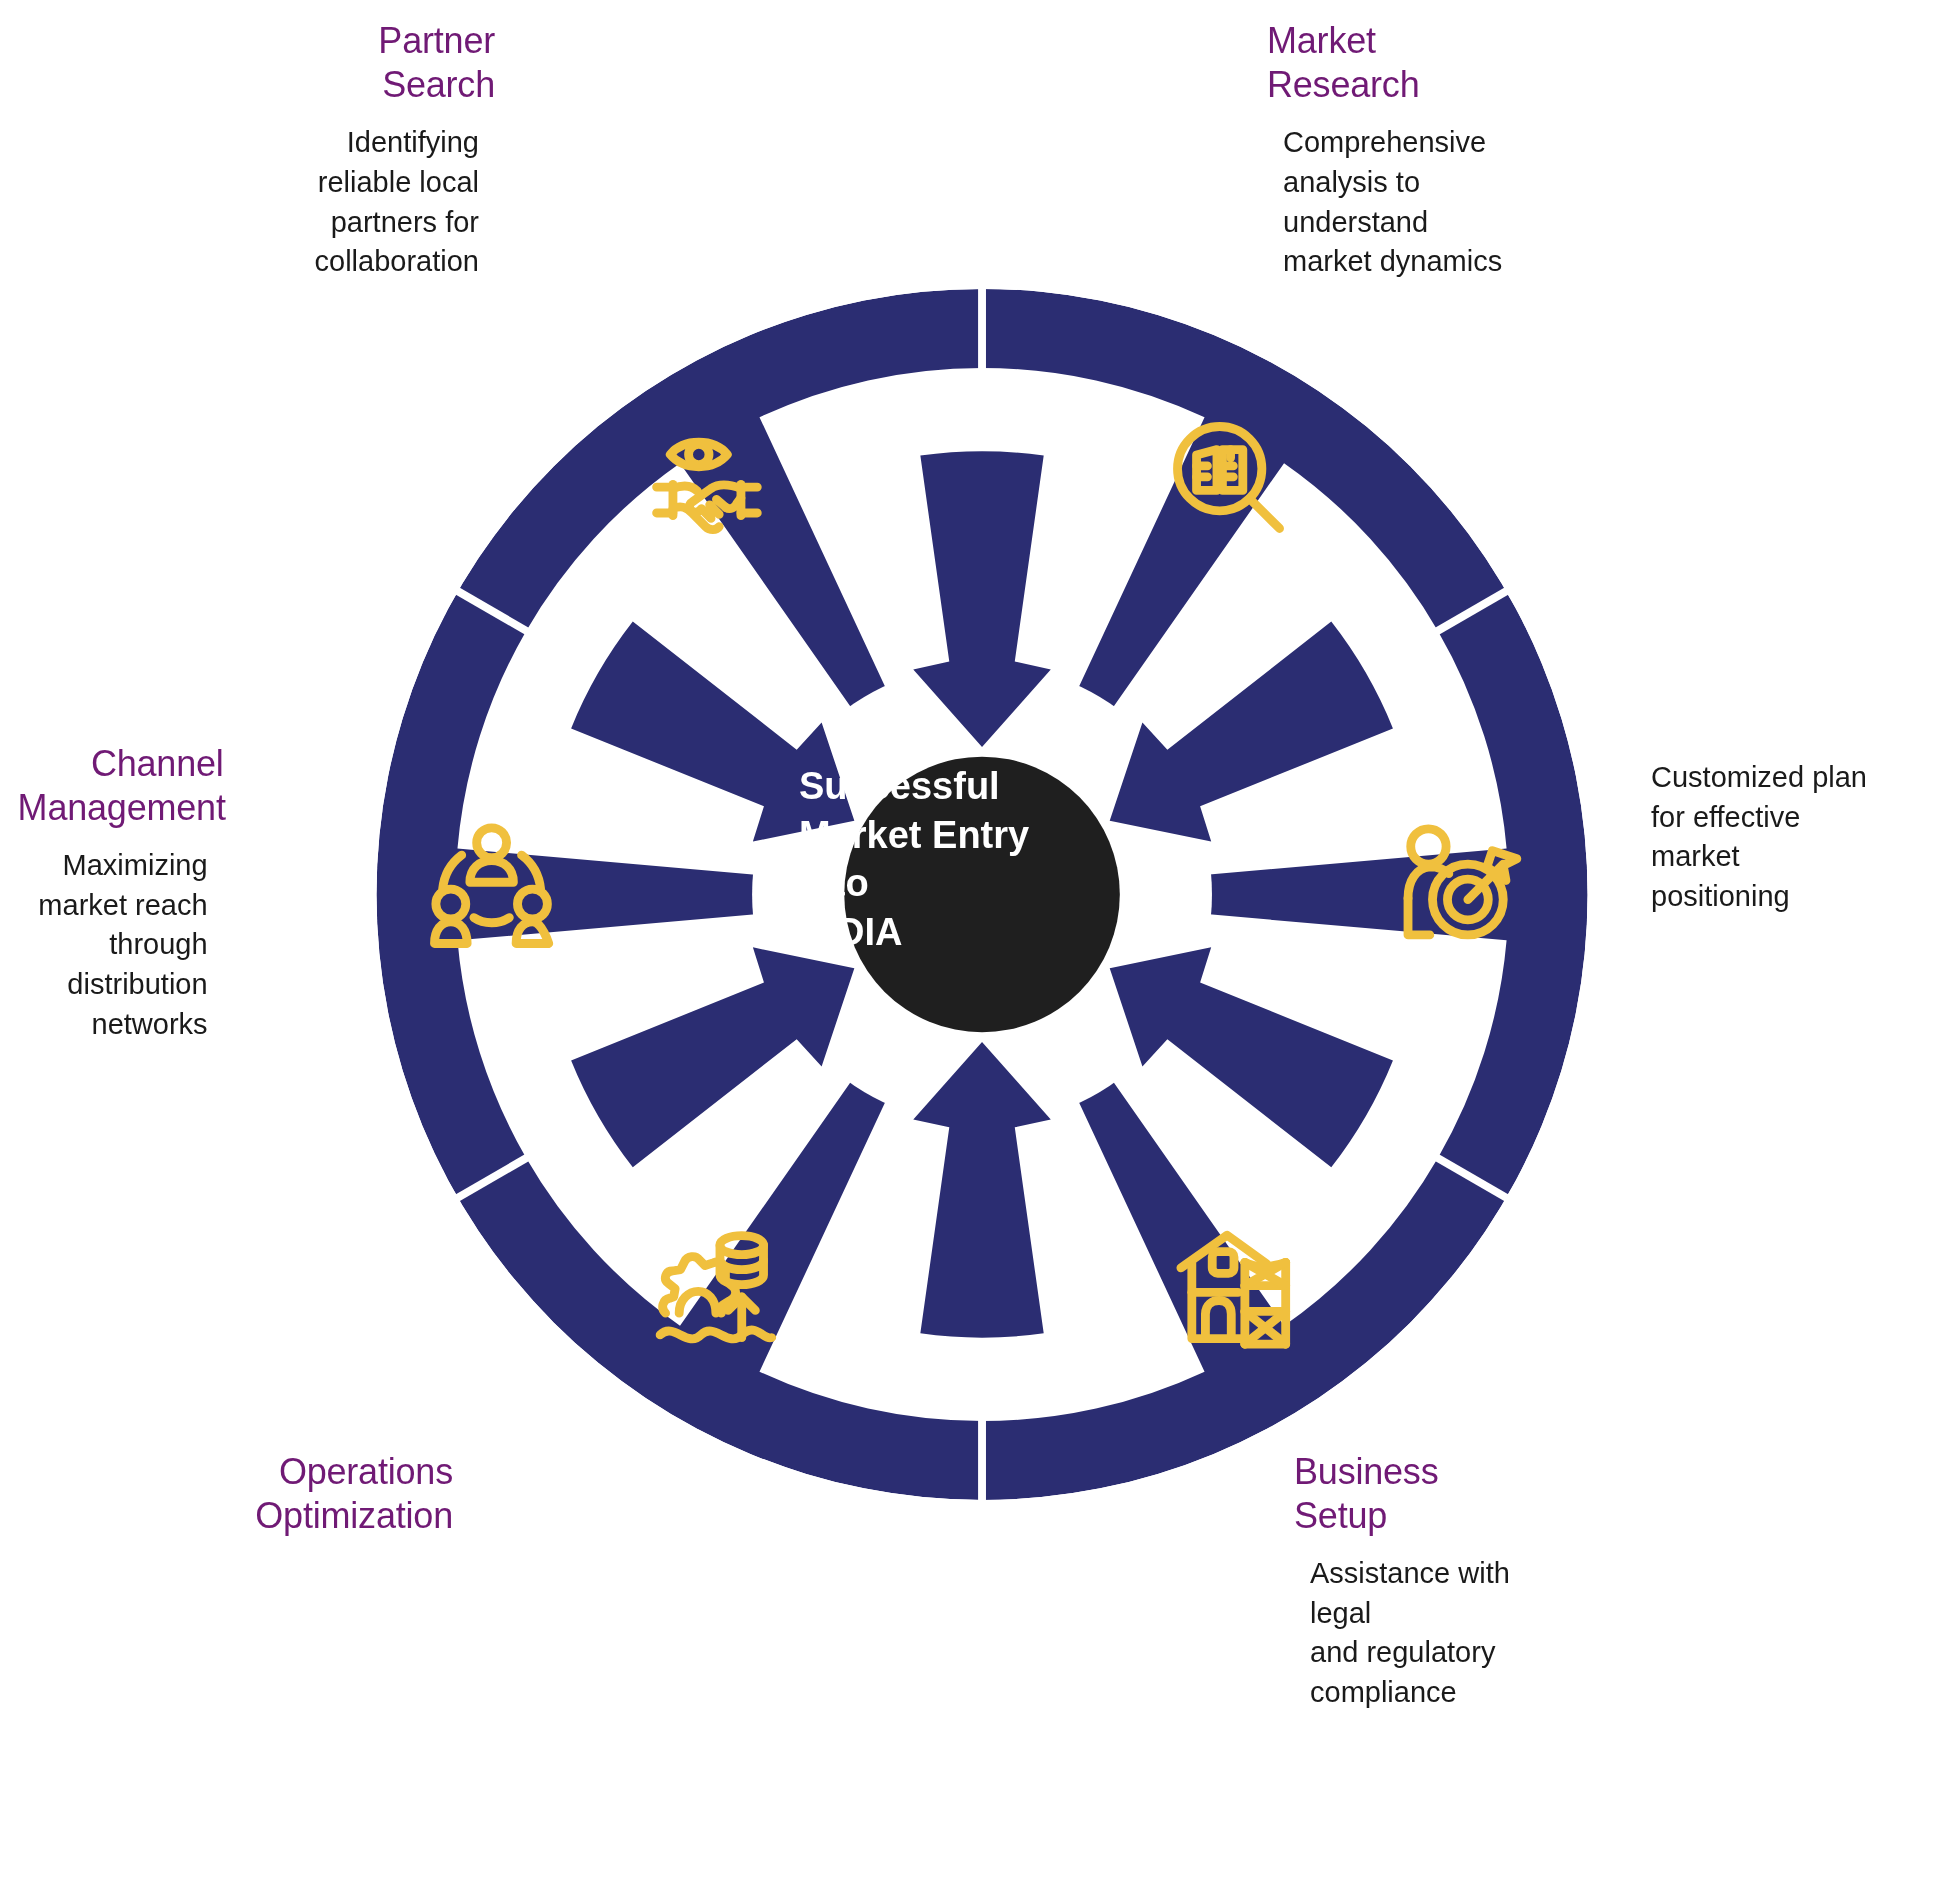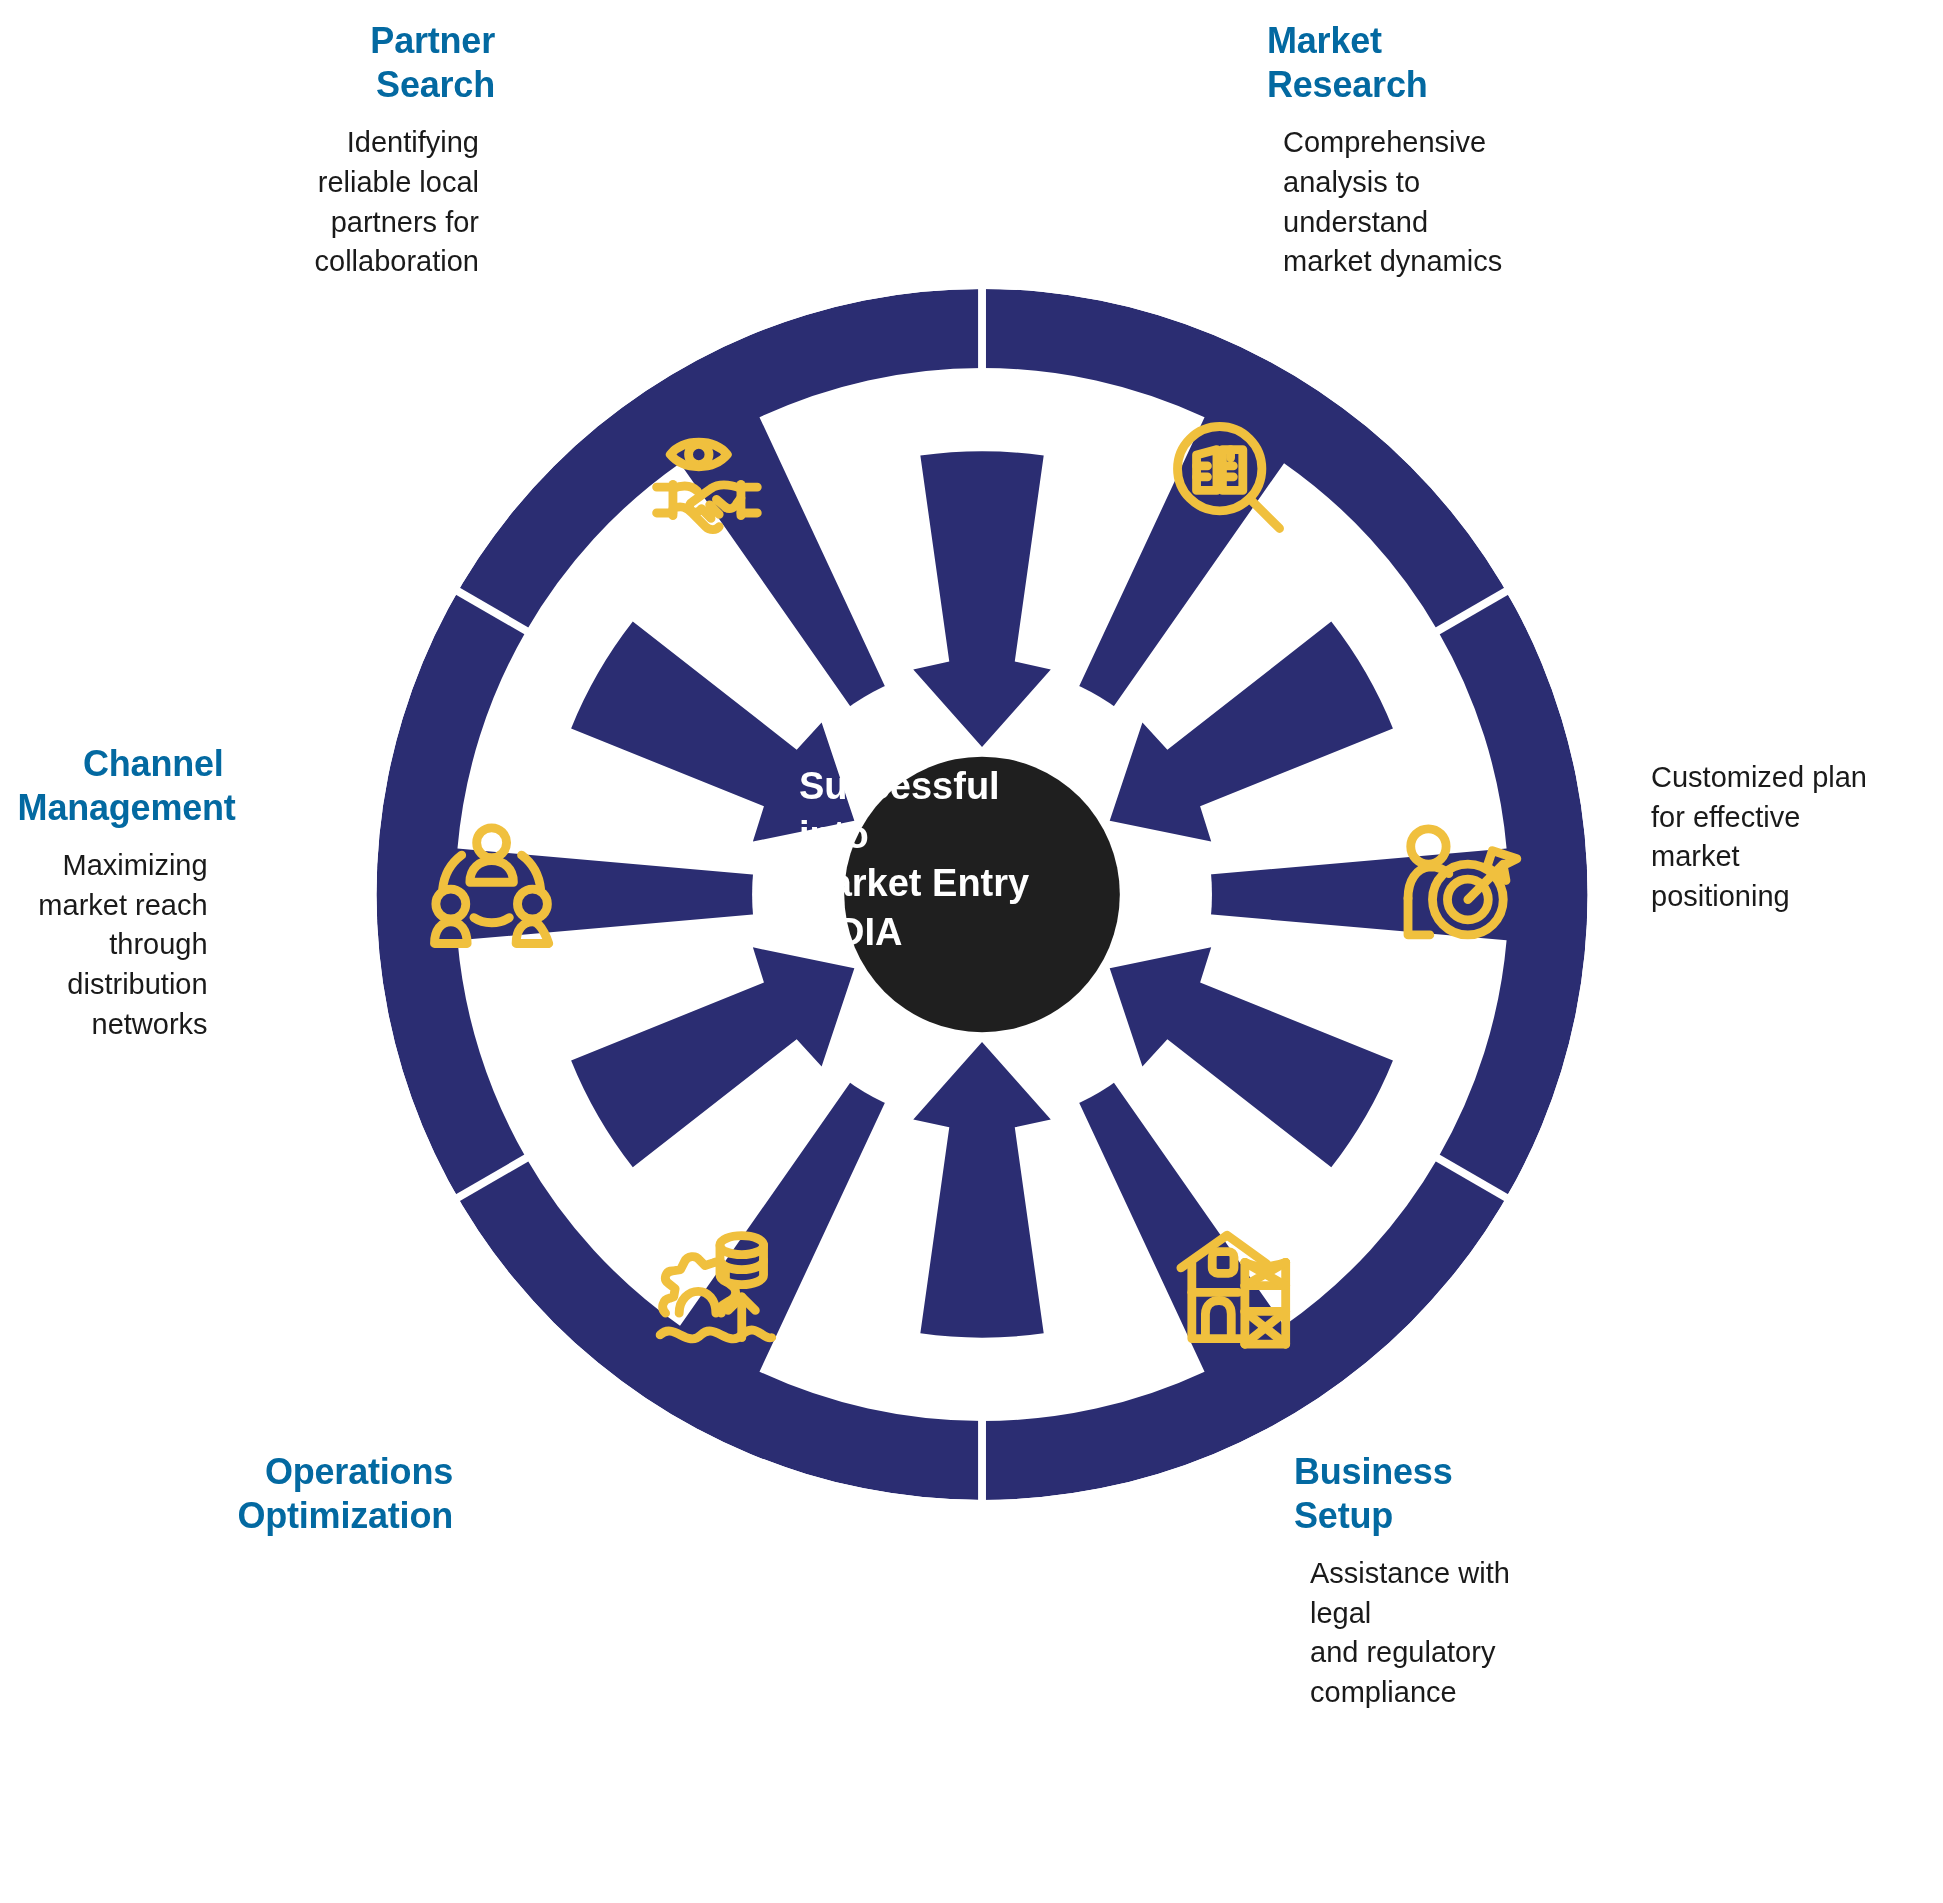--- a/index.html
+++ b/index.html
@@ -21,24 +21,24 @@
     width: 1943px;
     height: 1903px;
   }
 
   
   .label-block {
     position: absolute;
     color: #111111;
   }
   .label-title {
-    font-weight: bold;
+    font-weight: normal;
     font-size: 36px;
     line-height: 1.22;
-    color: #0369a1;
+    color: #701a75;
     margin: 0 0 12.3px 0;
     letter-spacing: -0.2px;
   }
   .label-desc {
     font-size: 29px;
     line-height: 1.37;
     color: #1a1a1a;
     margin: 16px;
     font-weight: 300;
   }
@@ -187,22 +187,22 @@
       <circle cx="74" cy="58" r="11"></circle>
       <path d="M62 87 C62 77, 67 71, 74 71 C81 71, 86 87, 86 87 Z"></path>
       <path d="M22 22 C14 28, 9 37, 8 47"></path>
       <path d="M66 22 C74 28, 79 37, 80 47"></path>
       <path d="M31 68 C38 73, 50 73, 57 68"></path>
     </g>
   </svg>
 
   <div id="hub-text">
     <div>Successful</div>
+    <div>Market Entry</div>
     <div>into</div>
-    <div>Market Entry</div>
     <div>INDIA</div>
   </div>
 
   <div class="label-block align-right" id="cal-partner-search">
     <p class="label-title">
       <span>Partner</span><br>
       <span>Search</span>
     </p>
     <p class="label-desc">
       <span>Identifying</span><br>

